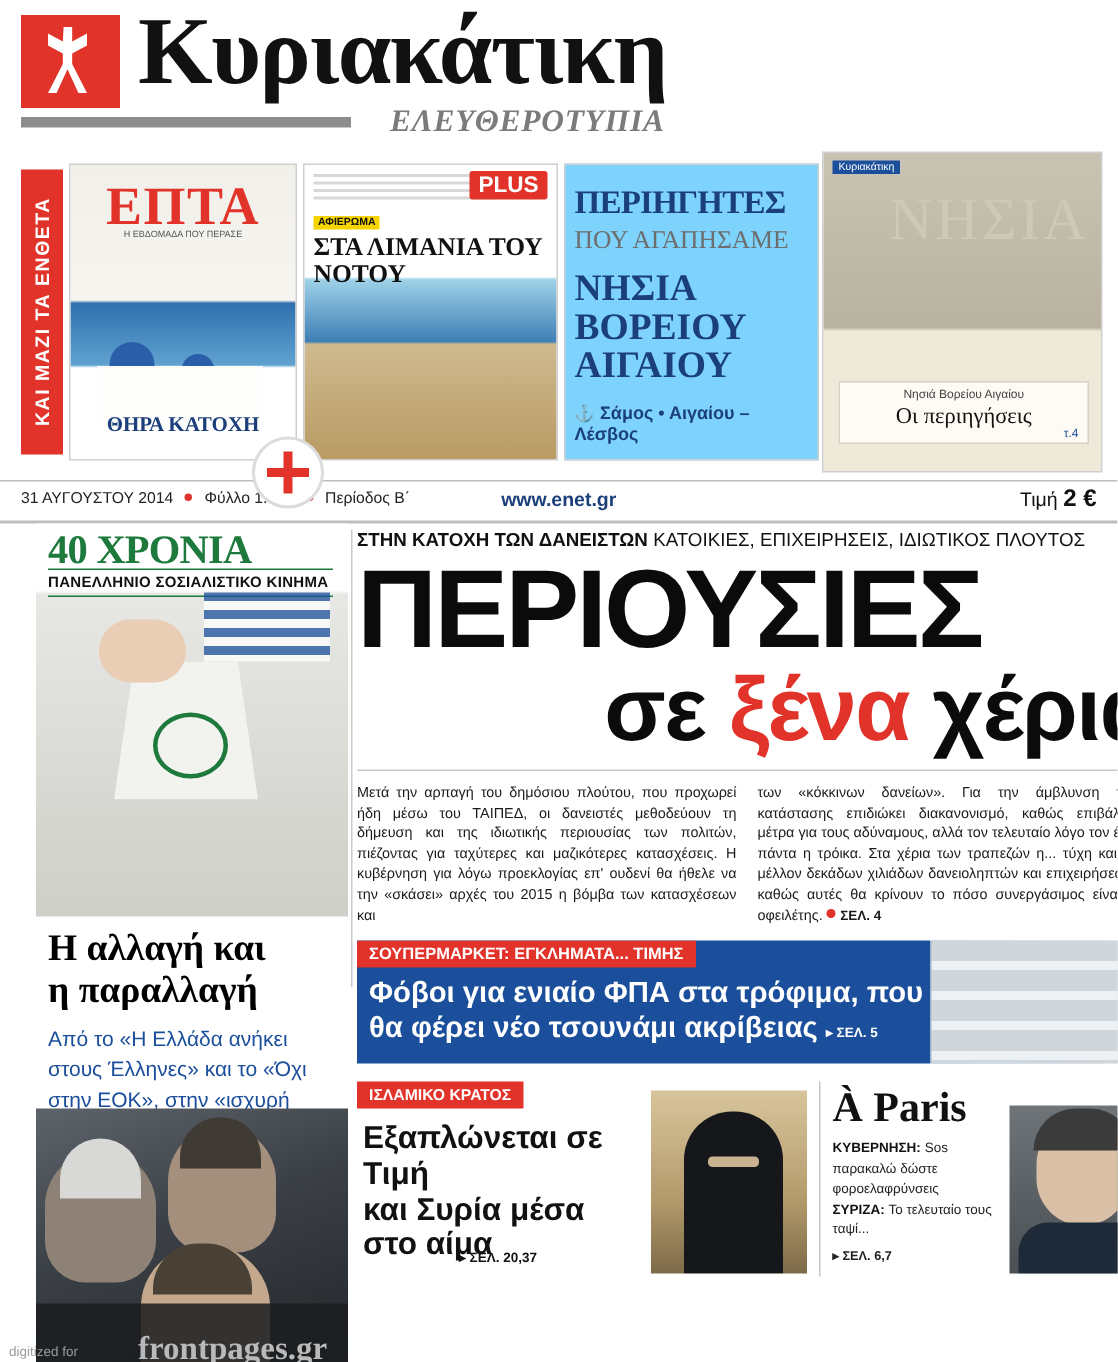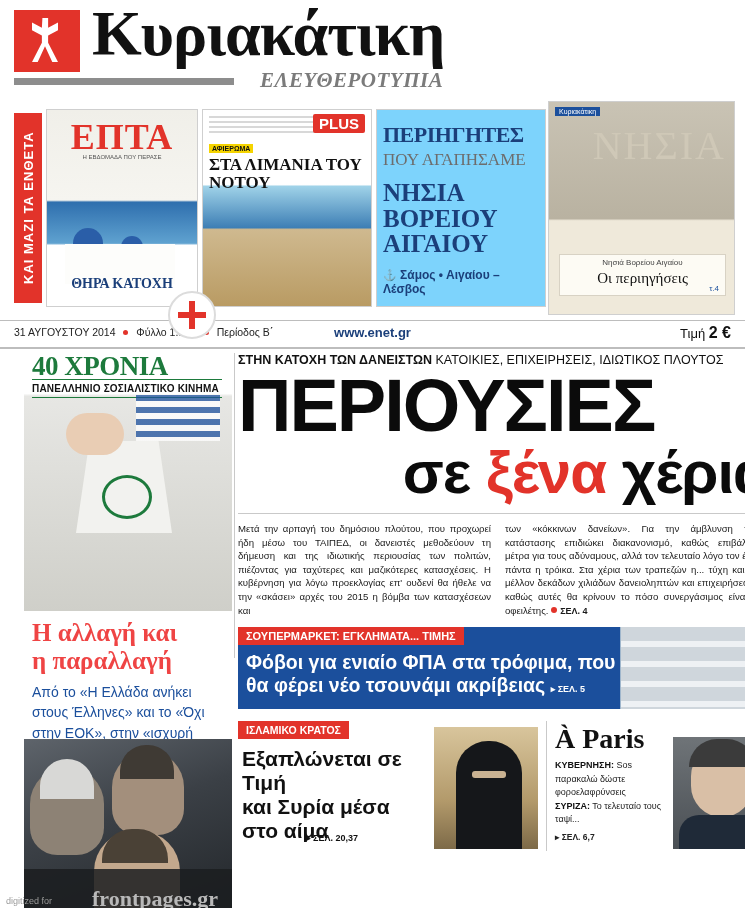--- a/index.html
+++ b/index.html
@@ -123,21 +123,21 @@
   .lead-box .rule2{position:absolute;left:8px;top:48px;width:190px;height:1px;background:#1d7a3c;}
   .lead-box .bag{position:absolute;left:52px;top:92px;width:96px;height:92px;background:#f2f2ef;
     clip-path:polygon(14% 0,86% 0,100% 100%,0 100%);}
   .lead-box .bag-logo{position:absolute;left:78px;top:126px;width:44px;height:38px;border-radius:50%;
     border:3px solid #1d7a3c;}
   .lead-box .hand{position:absolute;left:42px;top:64px;width:58px;height:42px;border-radius:26px;background:#e9cdb4;}
   .lead-box .flag{position:absolute;left:112px;top:46px;width:84px;height:46px;
     background:repeating-linear-gradient(180deg,#1b4f9c 0 6px,#ffffff 6px 12px);opacity:.75;}
 
   .lead-head{position:relative;margin:8px 8px 0 8px;}
-  .lead-head .h{font-family:"Liberation Serif",serif;font-weight:bold;font-size:25px;color:#ef4444;line-height:1.1;}
+  .lead-head .h{font-family:"Liberation Serif",serif;font-weight:bold;font-size:25px;color:#000000;line-height:1.1;}
   .lead-sub{margin:8px 8px 0 8px;font-size:14px;color:#1b4f9c;line-height:1.45;}
   .lead-ref{margin:6px 8px 0 8px;font-size:9.5px;font-weight:bold;color:#111;text-align:right;}
   .lead-ref .rd{display:inline-block;width:5px;height:5px;border-radius:50%;background:#e2332a;margin-right:4px;}
 
   .photo-pol{position:absolute;left:0;bottom:0;width:208px;height:170px;
     background:linear-gradient(160deg,#5e646b 0%,#3b4046 45%,#23272b 100%);overflow:hidden;}
   .photo-pol .f1{position:absolute;left:6px;top:28px;width:74px;height:88px;border-radius:38px 38px 28px 28px;background:#8d8275;}
   .photo-pol .f1h{position:absolute;left:16px;top:20px;width:54px;height:40px;border-radius:28px 28px 0 0;background:#d8d8d6;}
   .photo-pol .f2{position:absolute;left:88px;top:12px;width:72px;height:84px;border-radius:36px 36px 26px 26px;background:#a38f7c;}
   .photo-pol .f2h{position:absolute;left:96px;top:6px;width:54px;height:34px;border-radius:26px 26px 0 0;background:#3f3a34;}

